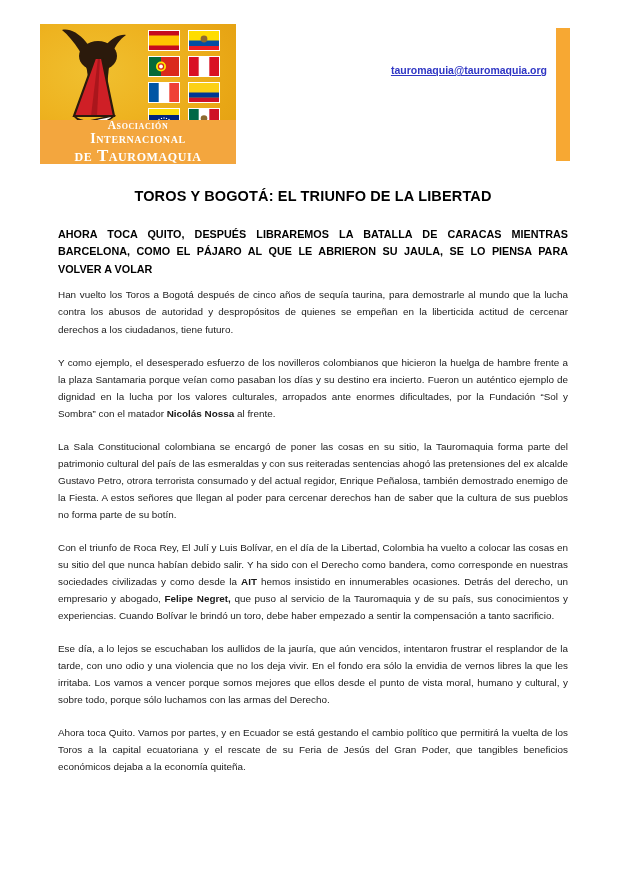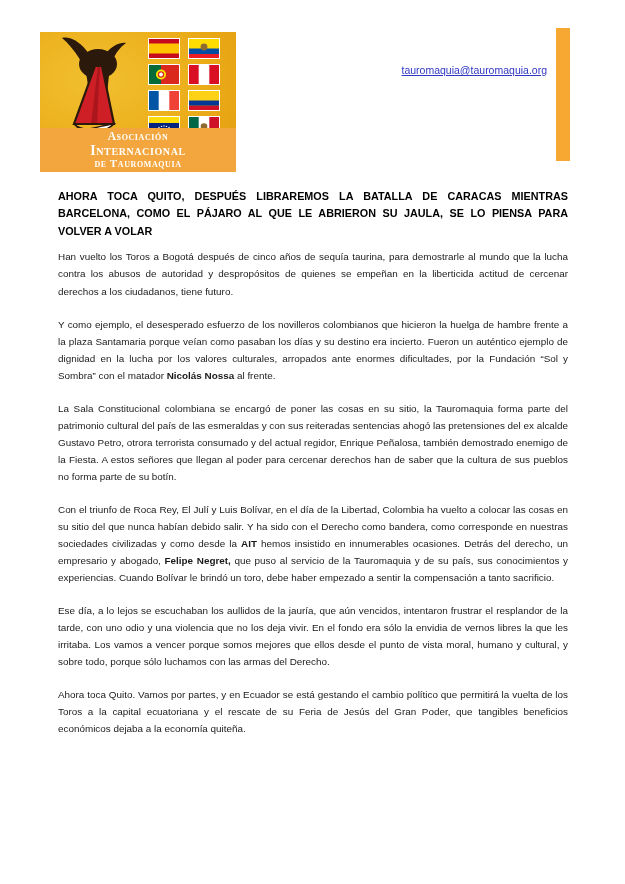--- a/index.html
+++ b/index.html
@@ -17,21 +17,21 @@
   }
 
   
   .header {
     position: relative;
     height: 168px;
   }
   .logo {
     position: absolute;
     left: 40px;
-    top: 32px;
+    top: 24px;
     width: 196px;
     height: 140px;
     background: radial-gradient(ellipse at 28% 34%, #f0c030 0%, #eeb320 38%, #e8a615 70%, #e09c10 100%);
     overflow: hidden;
   }
   .logo-art {
     position: absolute;
     left: 0; top: 0;
     width: 196px;
     height: 106px;
@@ -51,21 +51,21 @@
   .band-line {
     color: #ffffff;
     font-family: "Liberation Serif", serif;
     font-weight: bold;
     font-variant: small-caps;
     letter-spacing: 0.6px;
     line-height: 1.08;
   }
   .band-l1 { font-size: 11.5px; }
   .band-l2 { font-size: 14px; }
-  .band-l3 { font-size: 11px; font-family: Liberation Serif, serif; }
+  .band-l3 { font-size: 17px; font-family: Liberation Serif, serif; }
 
   .flag {
     position: absolute;
     width: 32px;
     height: 21px;
     box-sizing: border-box;
     overflow: hidden;
   }
 
   .contact {
@@ -74,21 +74,21 @@
     top: 62px;
     text-align: right;
     font-size: 10.5px;
     font-weight: bold;
     line-height: 1.58;
   }
   .contact .email {
     color: #2f36c4;
     text-decoration: underline;
     display: block;
-    font-weight: normal;
+    font-weight: bold;
   }
   .orange-bar {
     position: absolute;
     left: 556px;
     top: 28px;
     width: 14px;
     height: 133px;
     background: #f7a833;
   }
 
@@ -234,20 +234,21 @@
 
   <div class="contact">
     <a class="email" href="#">tauromaquia@tauromaquia.org</a>
   </div>
 
   <div class="orange-bar"></div>
 </div>
 
 <div class="content">
 
+  <h1 class="doc-title">TOROS Y BOGOTÁ: EL TRIUNFO DE LA LIBERTAD</h1>
 
 
   <p class="lead lead-2">AHORA TOCA QUITO, DESPUÉS LIBRAREMOS LA BATALLA DE CARACAS MIENTRAS BARCELONA, COMO EL PÁJARO AL QUE LE ABRIERON SU JAULA, SE LO PIENSA PARA VOLVER A VOLAR</p>
 
 
   <p class="para">Han vuelto los Toros a Bogotá después de cinco años de sequía taurina, para demostrarle al mundo que la lucha contra los abusos de autoridad y despropósitos de quienes se empeñan en la liberticida actitud de cercenar derechos a los ciudadanos, tiene futuro.</p>
 
   <p class="para"><span>Y como ejemplo, el desesperado esfuerzo de los novilleros colombianos que hicieron la huelga de hambre frente a la plaza Santamaria porque veían como pasaban los días y su destino era incierto. Fueron un auténtico ejemplo de dignidad en la lucha por los valores culturales, arropados ante enormes dificultades, por la  Fundación “Sol y Sombra” con el matador </span><b>Nicolás Nossa</b><span> al frente.</span></p>
 
   <p class="para">La Sala Constitucional colombiana se encargó de poner las cosas en su sitio, la Tauromaquia forma parte del patrimonio cultural del país de las esmeraldas y con sus reiteradas sentencias ahogó las pretensiones del ex alcalde Gustavo Petro, otrora terrorista consumado y del actual regidor, Enrique Peñalosa, también demostrado enemigo de la Fiesta. A estos señores que llegan al poder para cercenar derechos han de saber que la cultura de sus pueblos no forma parte de su botín.</p>

